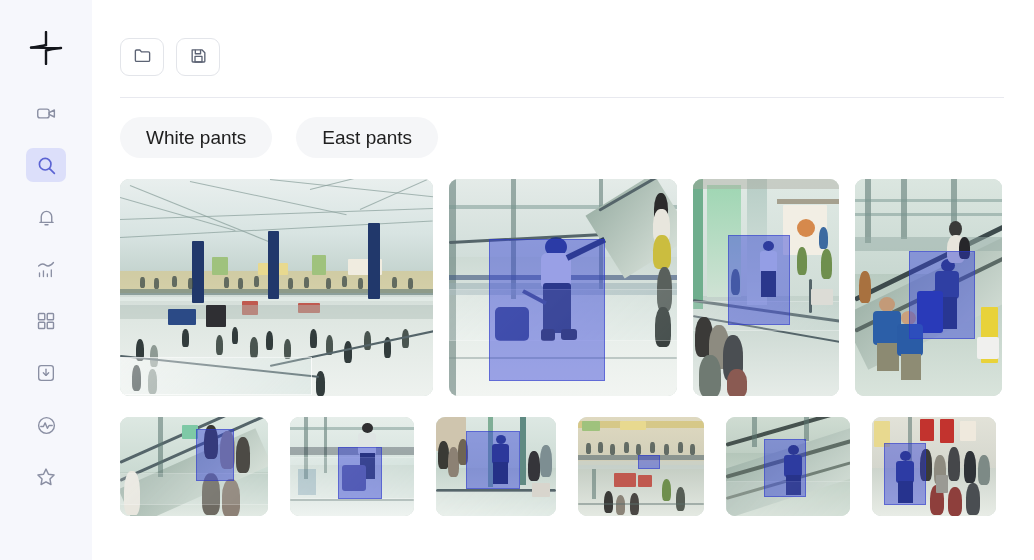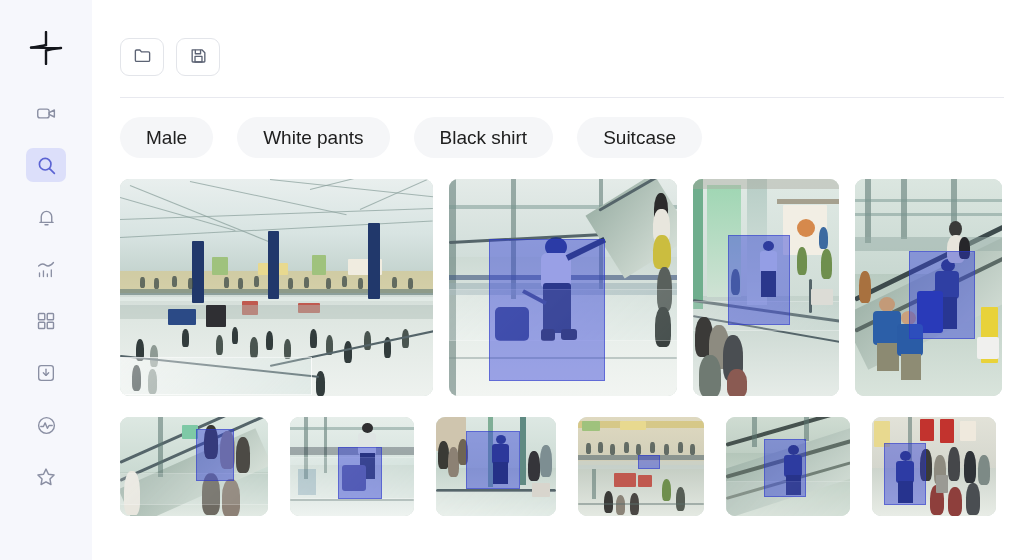--- a/index.html
+++ b/index.html
@@ -331,24 +331,22 @@
           <rect x="7.6" y="13.2" width="8.8" height="7"></rect>
         </svg>
       </span>
     </button>
   </div>
 </div>
 
 <div id="divider"></div>
 
 <div id="chips">
-  <div class="chip">Male</div>
   <div class="chip">White pants</div>
-  <div class="chip">Black shirt</div>
-  <div class="chip">Suitcase</div>
+  <div class="chip">East pants</div>
 </div>
 
 <div id="main-row">
 
   <div class="tile" style="width:313px;height:217px;">
     <div class="scene">
       <div class="sky" style="height:45%;"></div>
       <div class="floor" style="height:58%;"></div>
 
       <div class="truss" style="left:0;top:18px;width:120px;transform:rotate(16deg);"></div>

